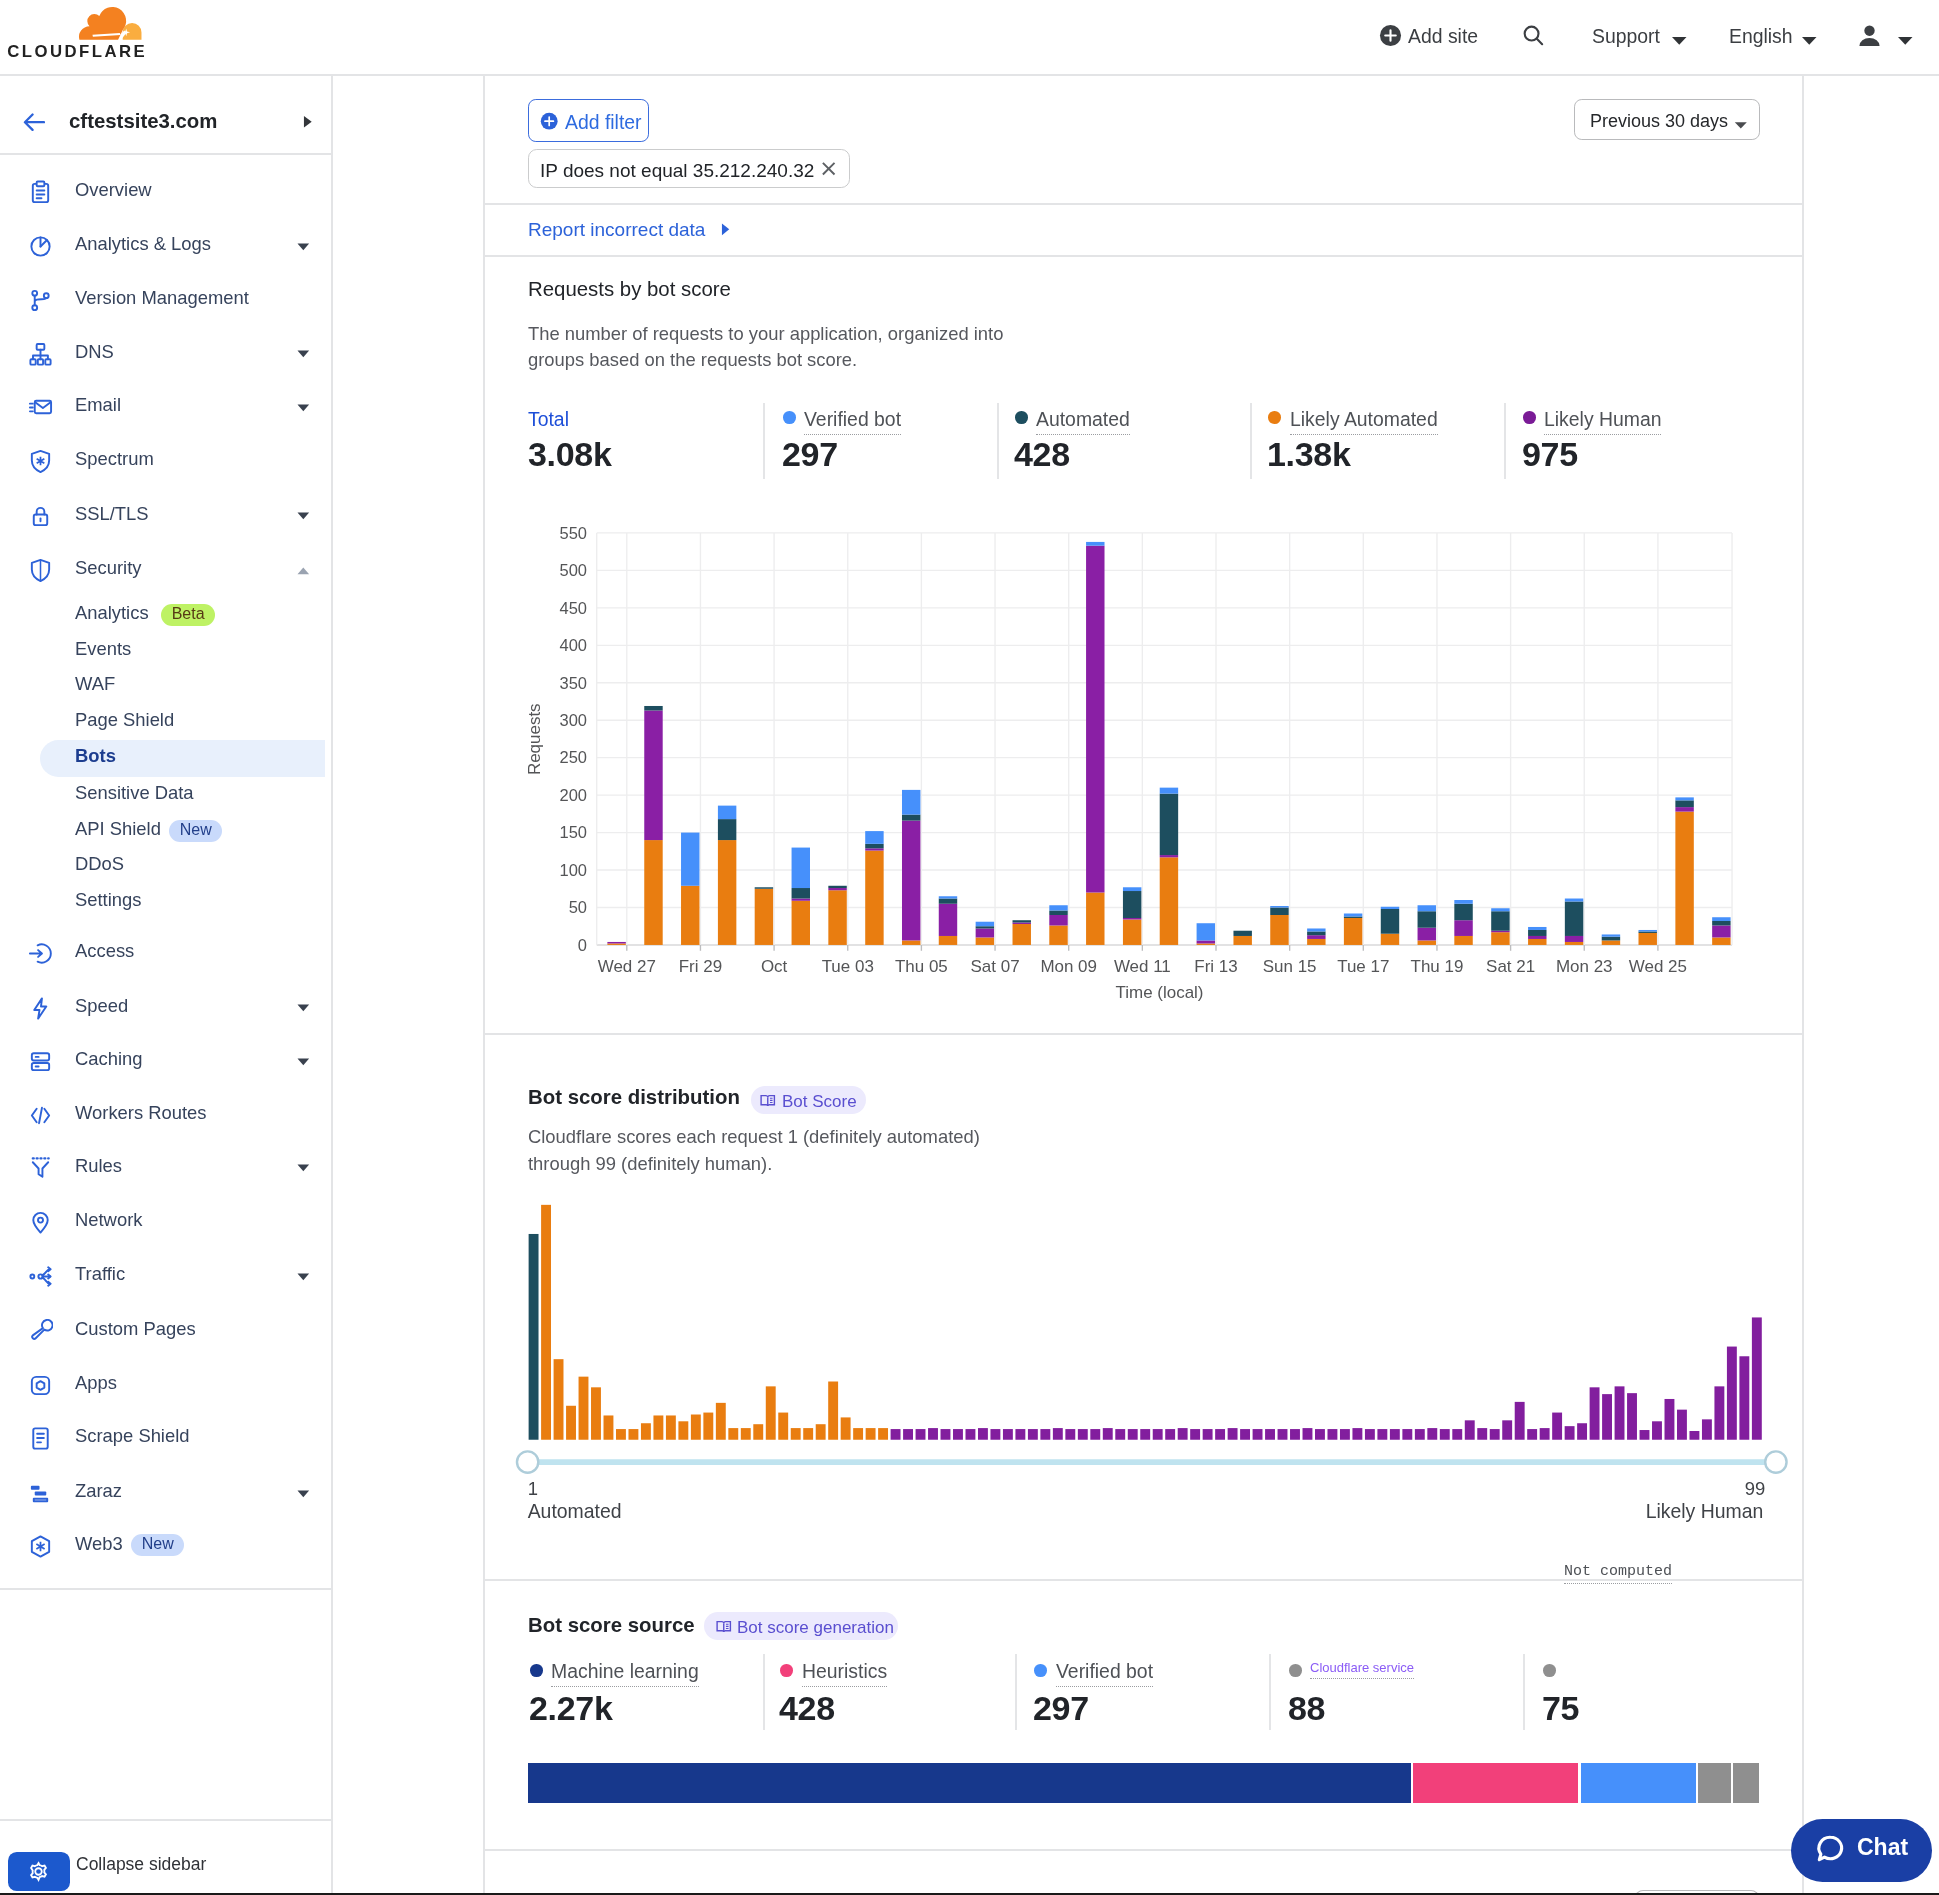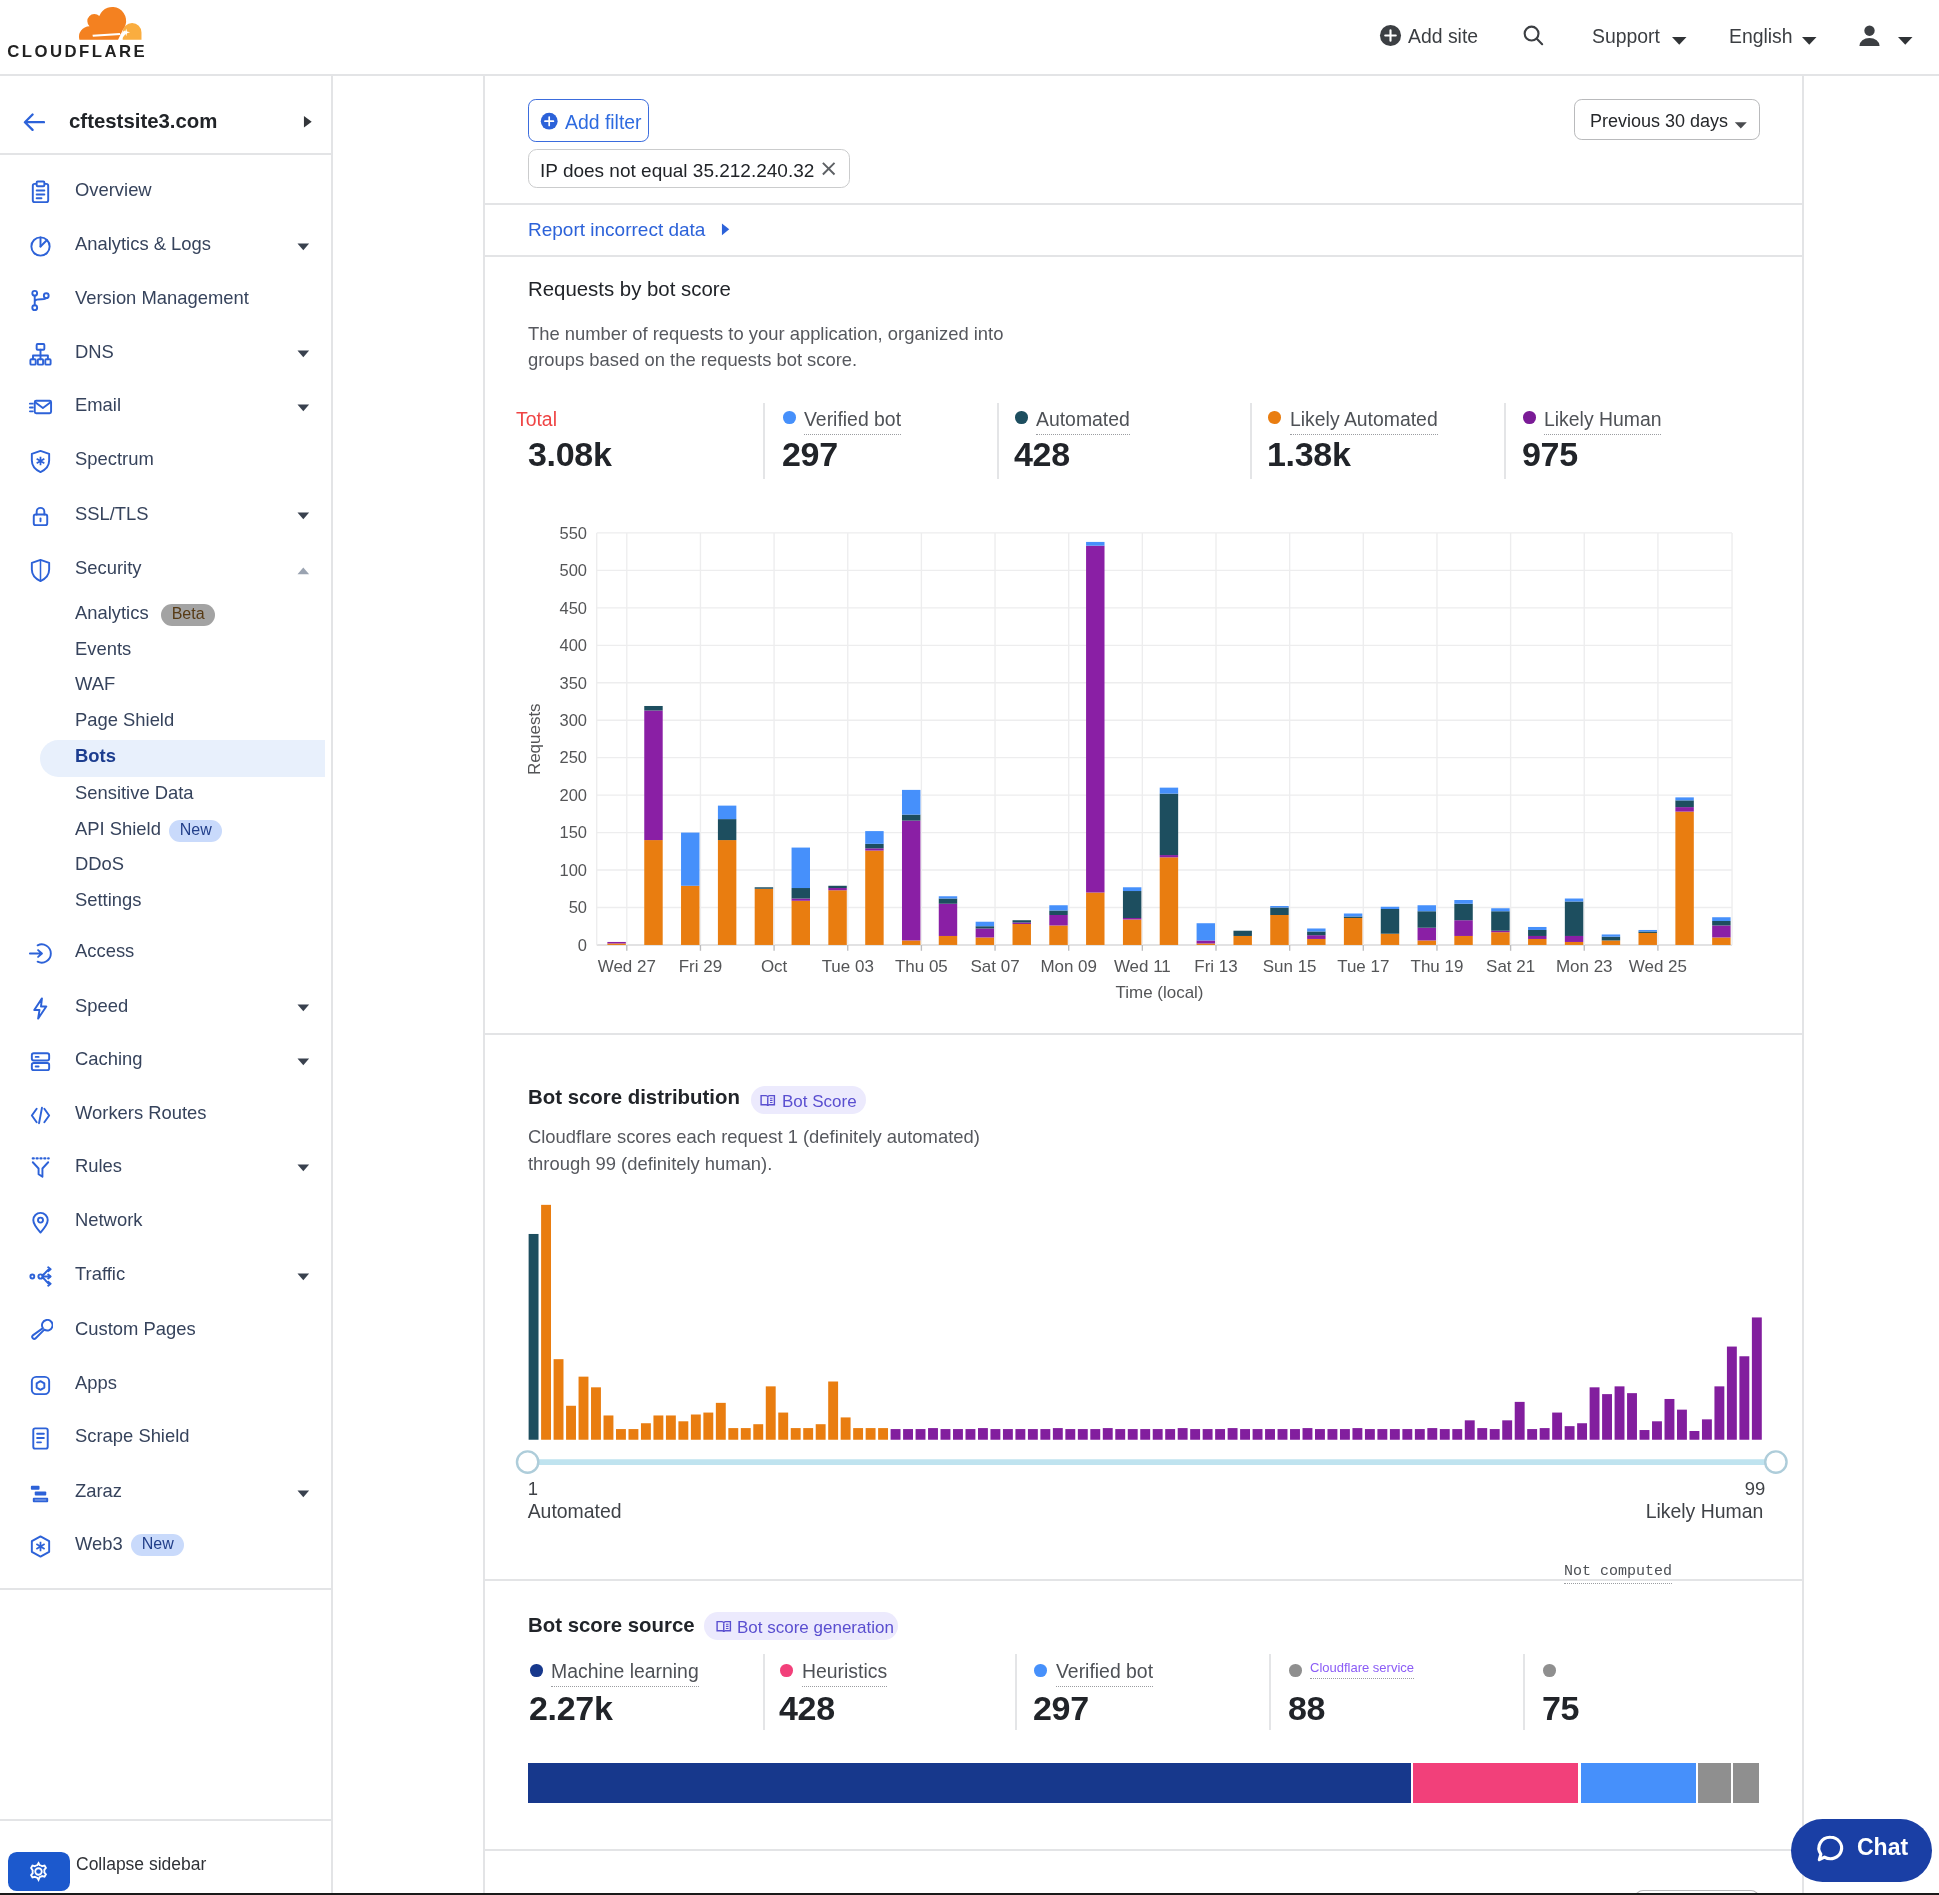--- a/index.html
+++ b/index.html
@@ -1,19 +1,19 @@
 <!DOCTYPE html>
 <html><head><meta charset="utf-8"><style>
 * { margin:0; padding:0; box-sizing:border-box; }
 body { width:1940px; height:1895px; position:relative; background:#fff;
        font-family:"Liberation Sans",sans-serif; overflow:hidden; }
 .abs { position:absolute; }
 .navtxt { position:absolute; left:75px; font-size:18.4px; color:#36435c;text-align:right; }
 .pill { position:absolute; font-size:16px; border-radius:11.6px; padding:1px 10.7px 2.9px; }
-.pill-beta { background:#a3a3a3; color:#573a14; }
+.pill-beta { background:#bef264; color:#573a14; }
 .pill-new { background:#c9dafb; color:#223f8a; }
 .hline { position:absolute; background:#e3e4e6; height:1.5px; }
 .vline { position:absolute; background:#e3e4e6; width:1.5px; }
 .statdiv { position:absolute; width:1.5px; background:#e4e5e7; }
 </style></head><body>
 <div class="abs" style="left:5px;top:0px"><svg width="170" height="60" viewBox="0 0 175 62">
 <g transform="translate(74,0)">
 <path d="M47.3 41 V33.5 a9.7 9.7 0 0 1 19.4 0 V41 Z" fill="#faad3f"></path>
 <path d="M41.5 41 L48.8 31.5 L51.5 33.6 L45.5 41 Z" fill="#fff"></path>
 <path d="M2.5 41 A10.8 10.8 0 0 1 13 27.2 A6.2 6.2 0 0 1 23.1 16.6 A14.3 14.3 0 1 1 47.5 30.7 L42.5 41 Z" fill="#f48120"></path>
@@ -252,21 +252,21 @@
 <div class="abs" style="left:528px;top:219px;font-size:19px;color:#2c62d9">Report incorrect data</div>
 <div class="abs" style="left:720px;top:222px"><svg width="10.7" height="14.6" viewBox="0 0 11 15">
       <path d="M2 1.5 L9.5 7.5 L2 13.5 Z" fill="#2c62d9"></path>
     </svg></div>
 <div class="abs" style="left:528px;top:278px;font-size:20.4px;font-weight:normal;color:#212429">Requests by bot score</div>
 <div class="abs" style="left:528px;top:321px;font-size:18.4px;color:#56585e;line-height:26px">The number of requests to your application, organized into<br>groups based on the requests bot score.</div>
 <div class="statdiv" style="left:763px;top:403px;height:76px"></div>
 <div class="statdiv" style="left:997px;top:403px;height:76px"></div>
 <div class="statdiv" style="left:1250px;top:403px;height:76px"></div>
 <div class="statdiv" style="left:1504px;top:403px;height:76px"></div>
-<div style="position:absolute;left:516px;top:408px;font-size:19.4px;color:#ef4444;">Total</div>
+<div style="position:absolute;left:528px;top:408px;font-size:19.4px;color:#1d4ed8;">Total</div>
 <div style="position:absolute;left:528px;top:435px;font-size:34px;font-weight:bold;color:#212429;letter-spacing:-0.3px">3.08k</div>
 <div style="position:absolute;left:783px;top:411px;width:12.6px;height:12.6px;border-radius:50%;background:#4690fb"></div>
 <div style="position:absolute;left:804px;top:408px;font-size:19.4px;color:#4e5156;border-bottom:1.9px dotted #9b9da1;padding-bottom:2.9px;">Verified bot</div>
 <div style="position:absolute;left:782px;top:435px;font-size:34px;font-weight:bold;color:#212429;letter-spacing:-0.3px">297</div>
 <div style="position:absolute;left:1015px;top:411px;width:12.6px;height:12.6px;border-radius:50%;background:#1d4e5f"></div>
 <div style="position:absolute;left:1036px;top:408px;font-size:19.4px;color:#4e5156;border-bottom:1.9px dotted #9b9da1;padding-bottom:2.9px;">Automated</div>
 <div style="position:absolute;left:1014px;top:435px;font-size:34px;font-weight:bold;color:#212429;letter-spacing:-0.3px">428</div>
 <div style="position:absolute;left:1268px;top:411px;width:12.6px;height:12.6px;border-radius:50%;background:#e97d10"></div>
 <div style="position:absolute;left:1290px;top:408px;font-size:19.4px;color:#4e5156;border-bottom:1.9px dotted #9b9da1;padding-bottom:2.9px;">Likely Automated</div>
 <div style="position:absolute;left:1267px;top:435px;font-size:34px;font-weight:bold;color:#212429;letter-spacing:-0.3px">1.38k</div>

